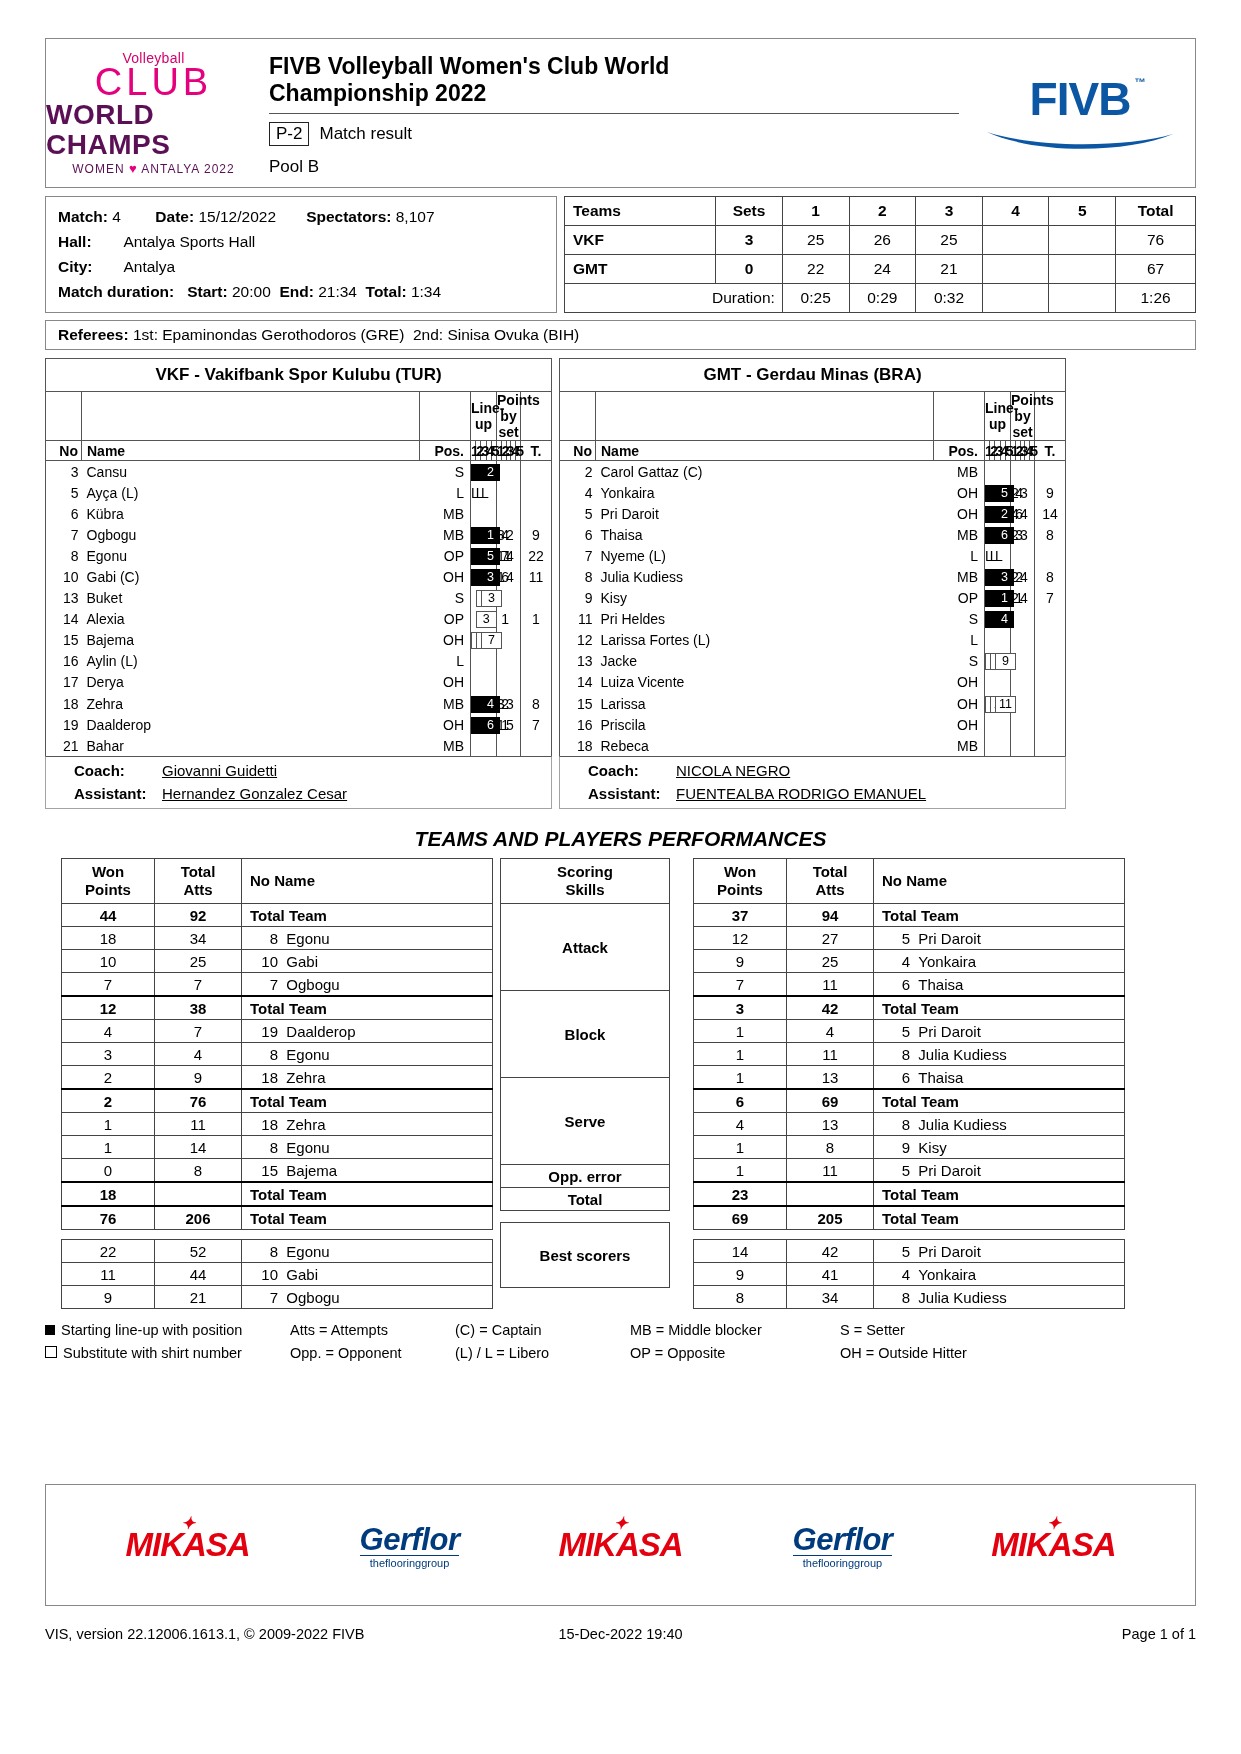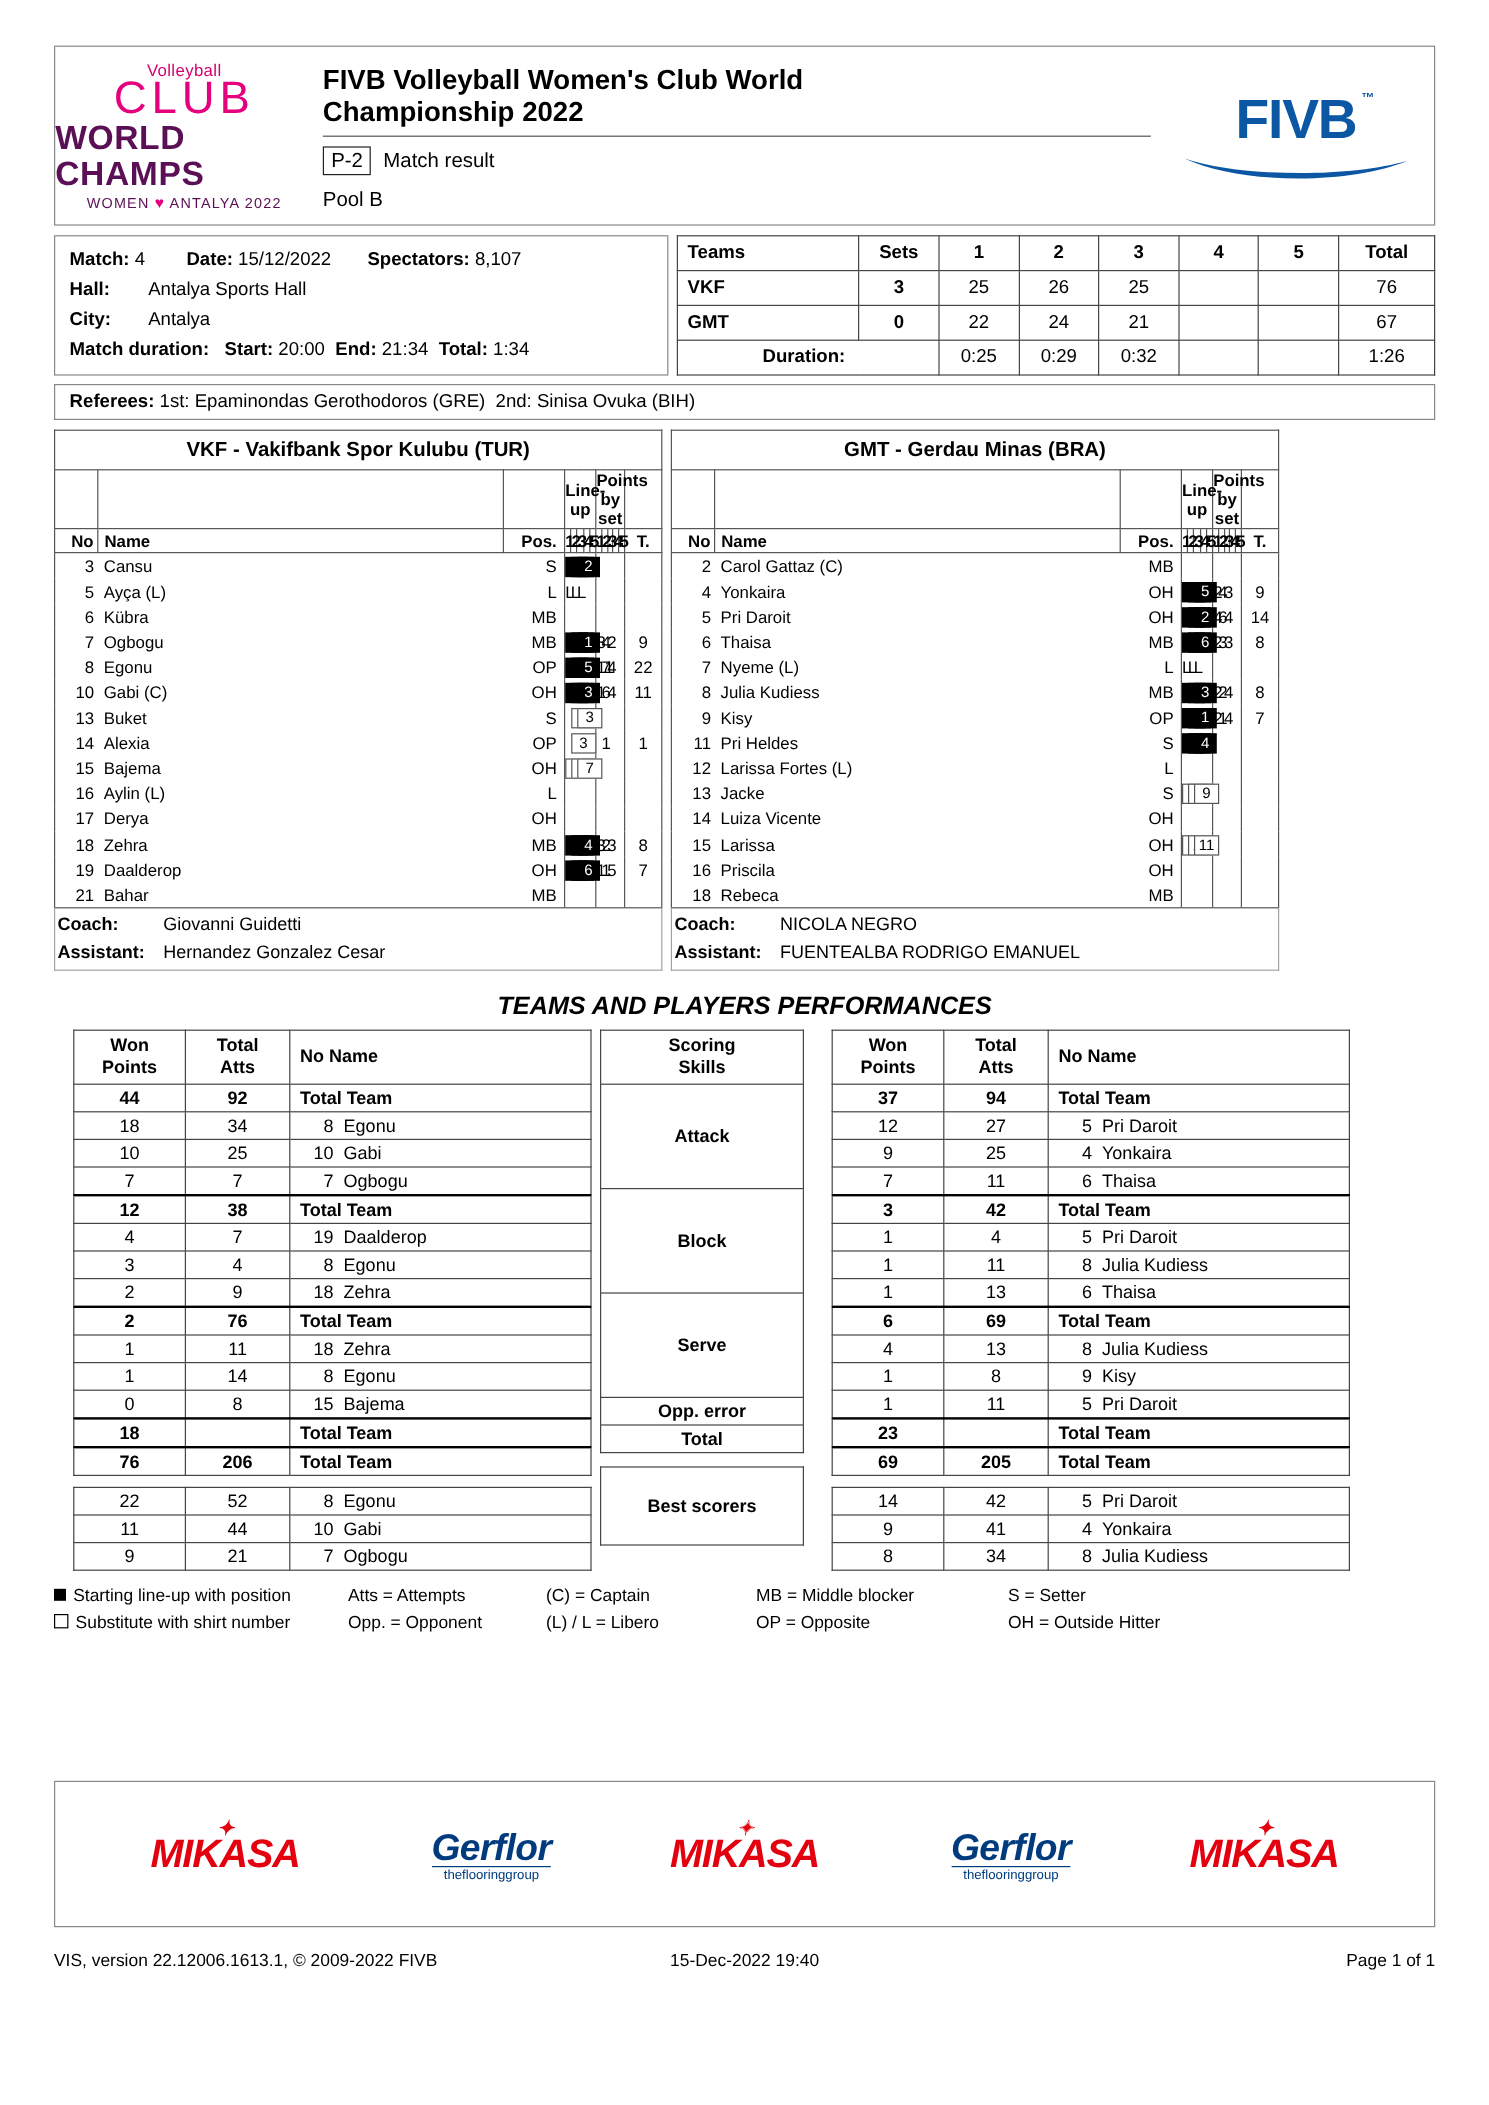--- a/index.html
+++ b/index.html
@@ -27,21 +27,21 @@
 
   .info{display:flex;margin-top:8px;gap:7px;}
   .info-l{width:512px;padding:7px 12px 6px 12px;font-size:15.5px;line-height:1.62;}
   .info-l b{font-weight:bold;}
   .sc{flex:1;border-collapse:collapse;font-size:15.5px;border-radius:12px;}
   .sc td,.sc th{border:1px solid #444;text-align:center;padding:2px 0;height:24px;}
   .sc .lab{text-align:left;padding-left:8px;font-weight:bold;width:118px;}
   .sc th{font-weight:bold;}
   .sc .c{width:55px;}
   .sc .tot{width:66px;}
-  .sc .dur{padding-right:7px;font-weight:bold;margin-top:48px;}
+  .sc .dur{text-align:right;padding-right:7px;font-weight:normal;margin-top:48px;}
 
   .refs{margin-top:7px;padding:5px 12px;font-size:15.5px;}
 
   .teams{display:flex;gap:7px;margin-top:8px;}
   .tcol{width:507px;}
   .tname{border:1px solid #555;border-bottom:none;text-align:center;font-weight:bold;font-size:17px;padding:6px 0 6px 0;}
   table.roster{border-collapse:collapse;width:100%;font-size:14px;table-layout:fixed;}
   table.roster td,table.roster th{border:1px solid #555;padding:0;}
   .rh td{height:20px;font-weight:bold;text-align:center;font-size:14px;}
   .rh2 td{height:19px;font-weight:bold;text-align:center;font-size:14px;}
@@ -49,21 +49,21 @@
   .namec{text-align:left!important;padding-left:5px!important;}
   .posc{width:44px;text-align:right!important;padding-right:6px!important;}
   .lu{width:25px;text-align:center;}
   .pt{width:23px;text-align:center;}
   .tc{width:30px;text-align:center;}
   .roster .body td{height:21.1px;border-left:none;border-right:none;border-top:none;border-bottom:none;font-size:14px;}
   .roster .body td.vl{border-left:1px solid #555;}
   .roster .body td.vr{border-right:1px solid #555;}
   .sqs{display:inline-block;width:19px;height:17px;line-height:17px;text-align:center;font-size:12.5px;background:#000;color:#fff;}
   .sqo{display:inline-block;min-width:17px;height:15px;line-height:15px;padding:0 1px;text-align:center;font-size:12.5px;border:1px solid #555;background:#fff;color:#000;}
-  .coach{border:1px solid #a3a3a3;border-top:1px solid #555;font-size:15px;padding:3px 2px;line-height:1.5;}
+  .coach{border:1px solid #a3a3a3;border-top:1px solid #555;font-size:15px;padding:3px 28px;line-height:1.5;text-decoration:underline;}
   .coach b{display:inline-block;width:88px;}
 
   .perf-title{text-align:center;font-size:21px;font-weight:bold;margin:18px 0 7px 0;font-style:italic;}
   .perfwrap{display:flex;gap:7px;align-items:flex-start;}
   table.perf{border-collapse:collapse;font-size:15px;table-layout:fixed;margin-left:16px;}
   table.perf td{border:1px solid #444;padding:1px 0;height:20px;}
   .perf .wp{width:92px;text-align:center;}
   .perf .ta{width:86px;text-align:center;}
   .perf .nm{text-align:left;padding-left:8px!important;}
   .perf .nmno{display:inline-block;width:28px;text-align:right;}

